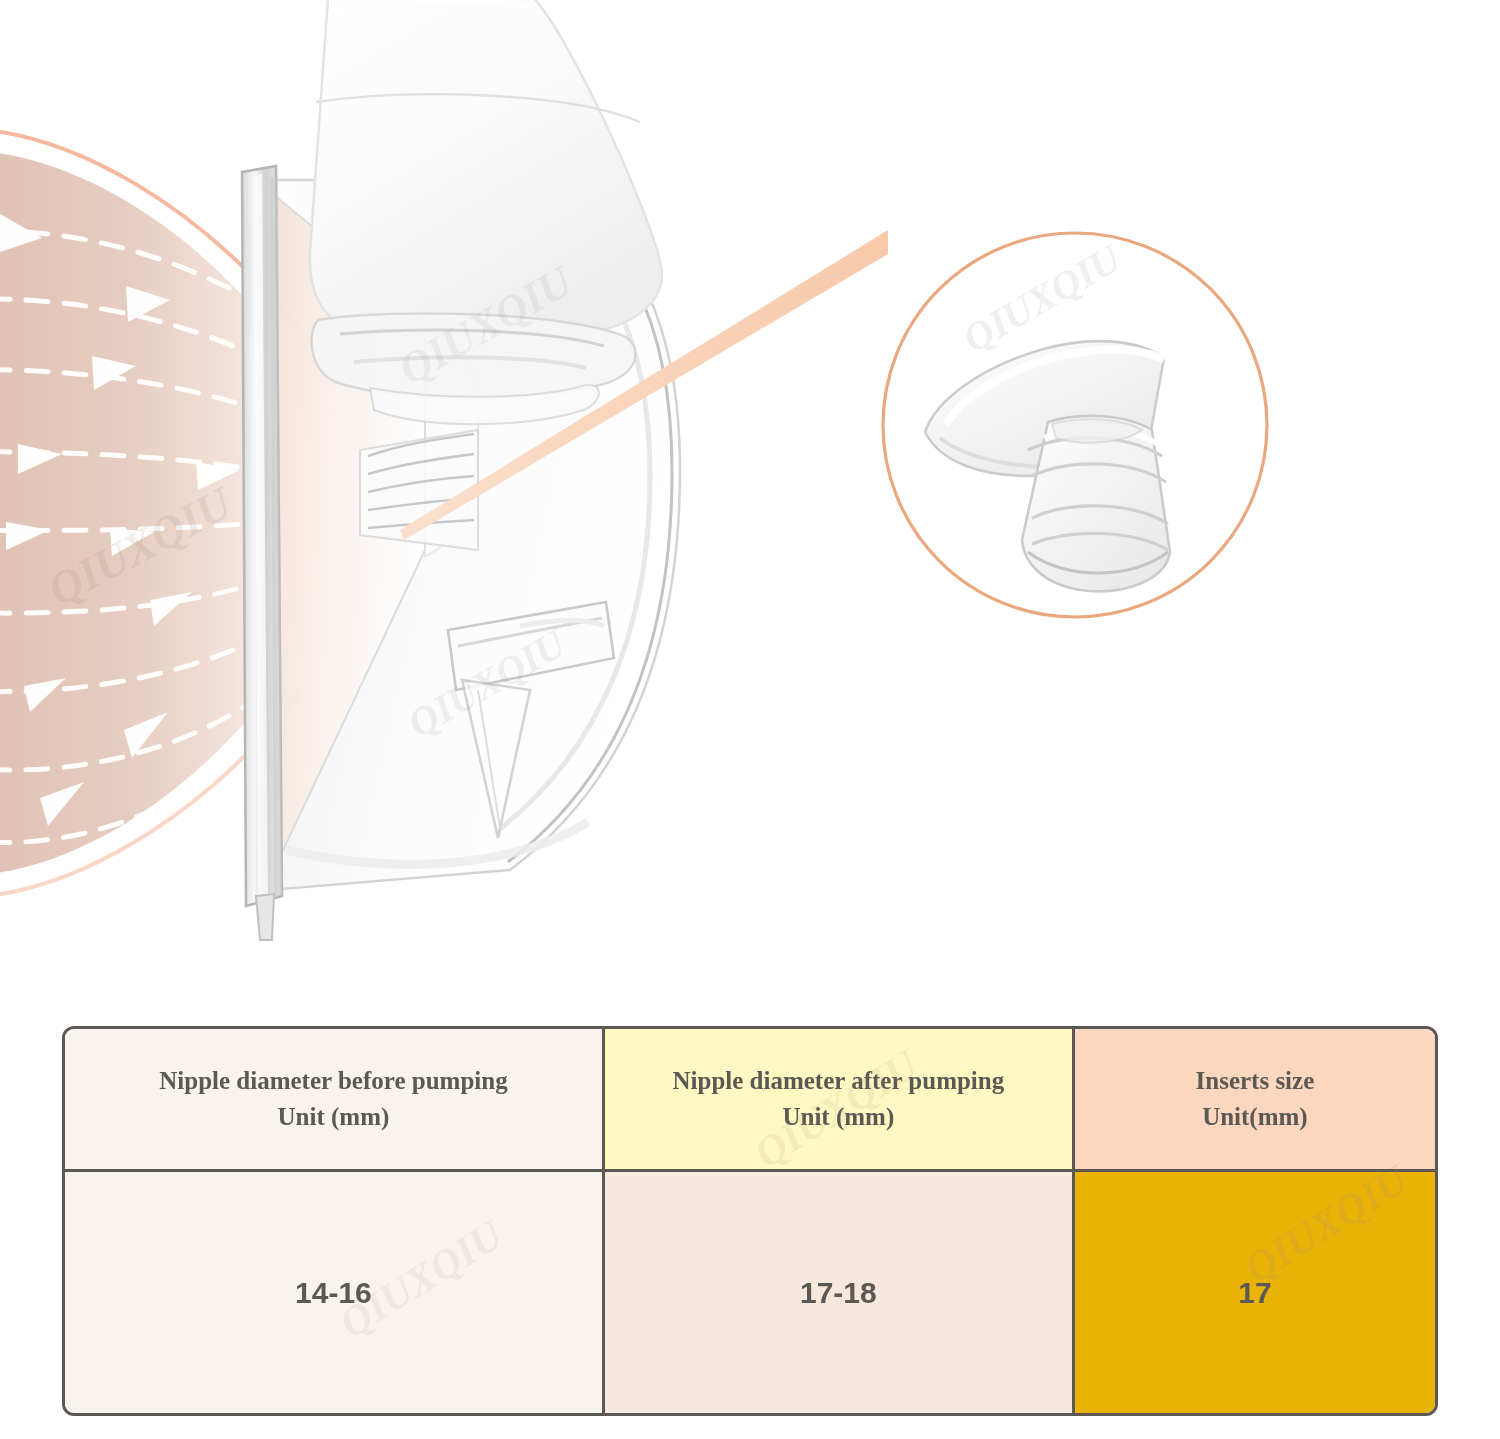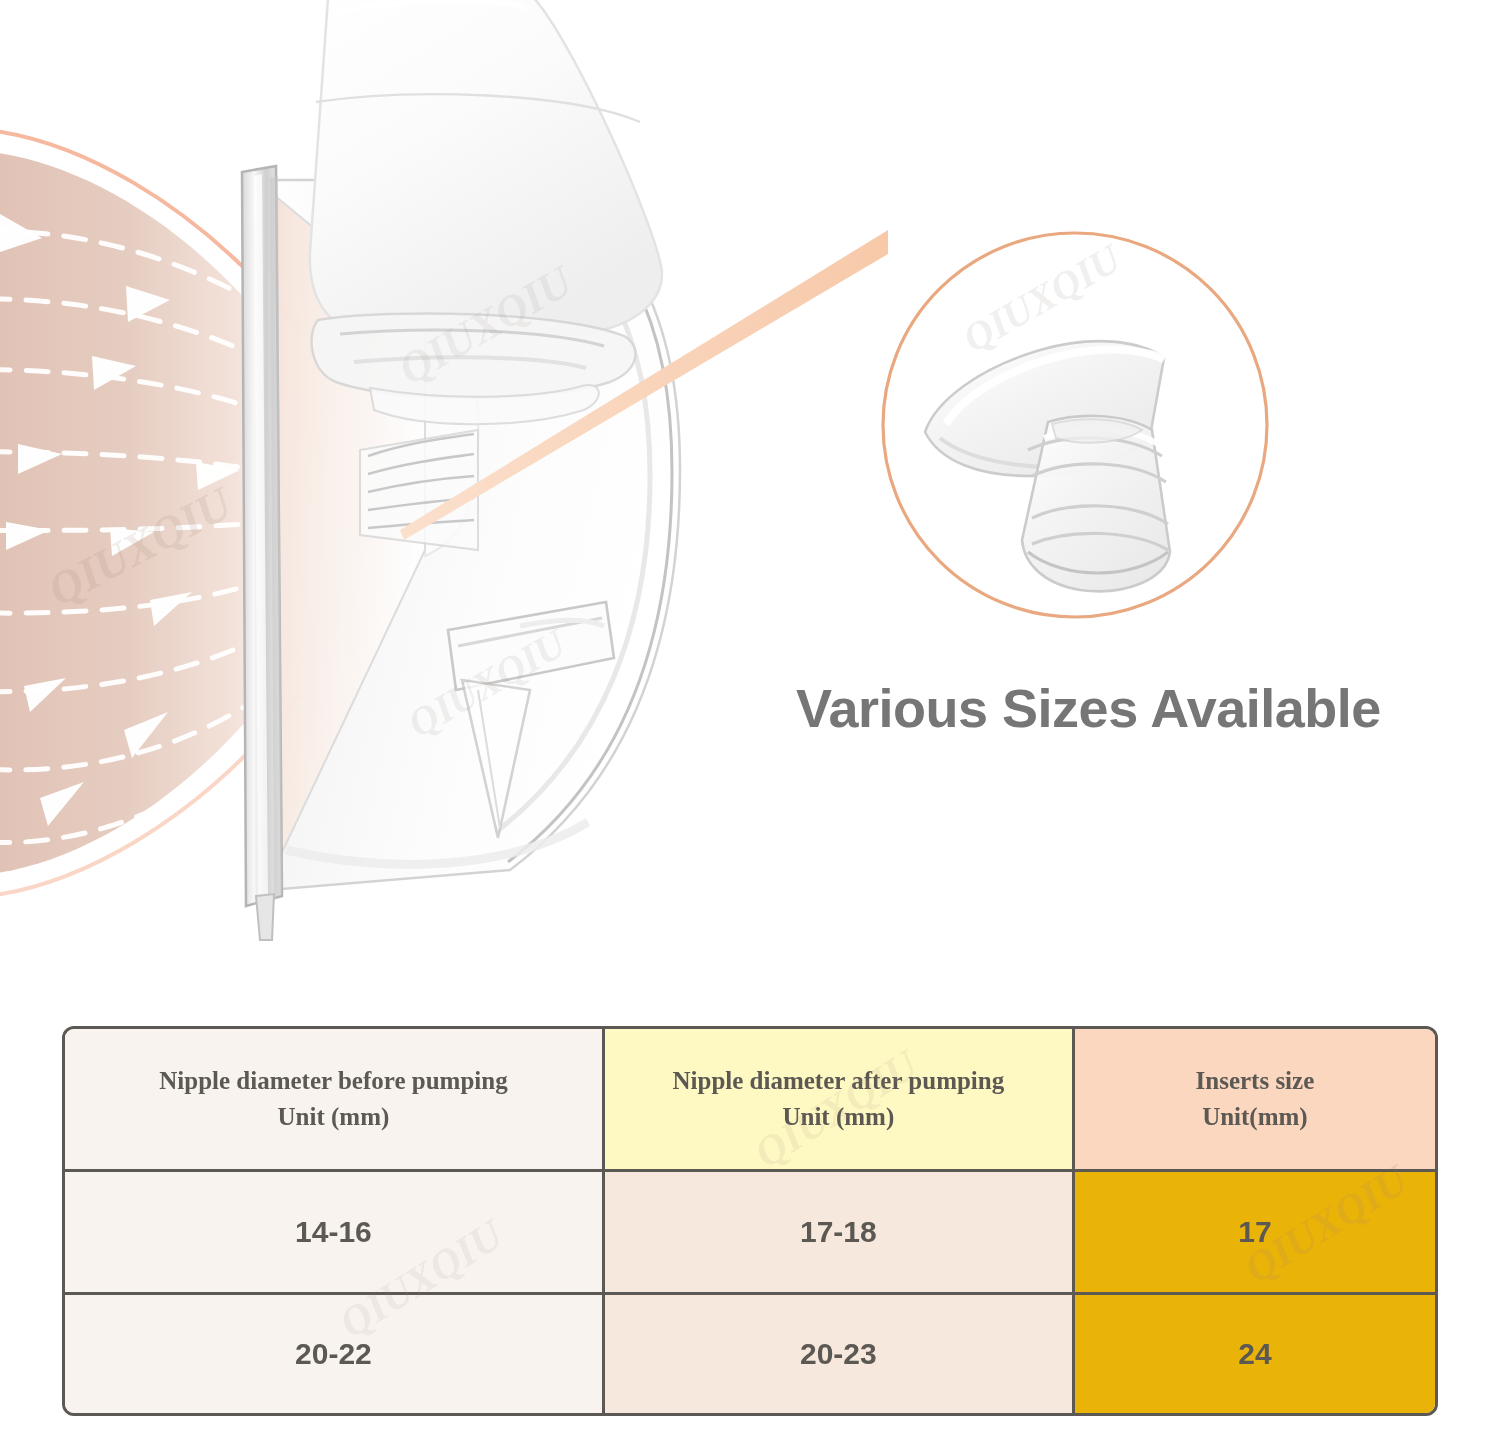--- a/index.html
+++ b/index.html
@@ -274,21 +274,20 @@
         <path d="M 664,238 C 698,224 748,226 778,244" fill="none" stroke="#ffffff" stroke-width="6" opacity="0.9"></path>
 
         <path d="M 648,352 C 684,380 752,380 788,352" fill="none" stroke="#c4c4c4" stroke-width="3"></path>
 
         <path d="M 672,224 C 700,216 742,218 762,230
                  C 742,244 700,246 676,238 Z" fill="#f0f0f0" opacity="0.8" stroke="#d6d6d6" stroke-width="2"></path>
       </g>
     </svg>
   </div>
 
-  <div id="heading">Various Sizes Available</div>
 
   <div class="wm wm-a">QIUXQIU</div>
   <div class="wm wm-b">QIUXQIU</div>
   <div class="wm wm-c">QIUXQIU</div>
   <div class="wm wm-d">QIUXQIU</div>
 </div>
 
 <div id="size-table">
   <table>
     <colgroup>
@@ -311,24 +310,19 @@
           <span class="hdr-l2">Unit(mm)</span>
         </th>
       </tr>
     </thead>
     <tbody>
       <tr>
         <td class="col1">14-16</td>
         <td class="col2">17-18</td>
         <td class="col3">17</td>
       </tr>
-      <tr>
-        <td class="col1">20-22</td>
-        <td class="col2">20-23</td>
-        <td class="col3">24</td>
-      </tr>
     </tbody>
   </table>
 </div>
 
 <div class="wm wm-e">QIUXQIU</div>
 <div class="wm wm-f">QIUXQIU</div>
 <div class="wm wm-g">QIUXQIU</div>
 
 </body></html>

